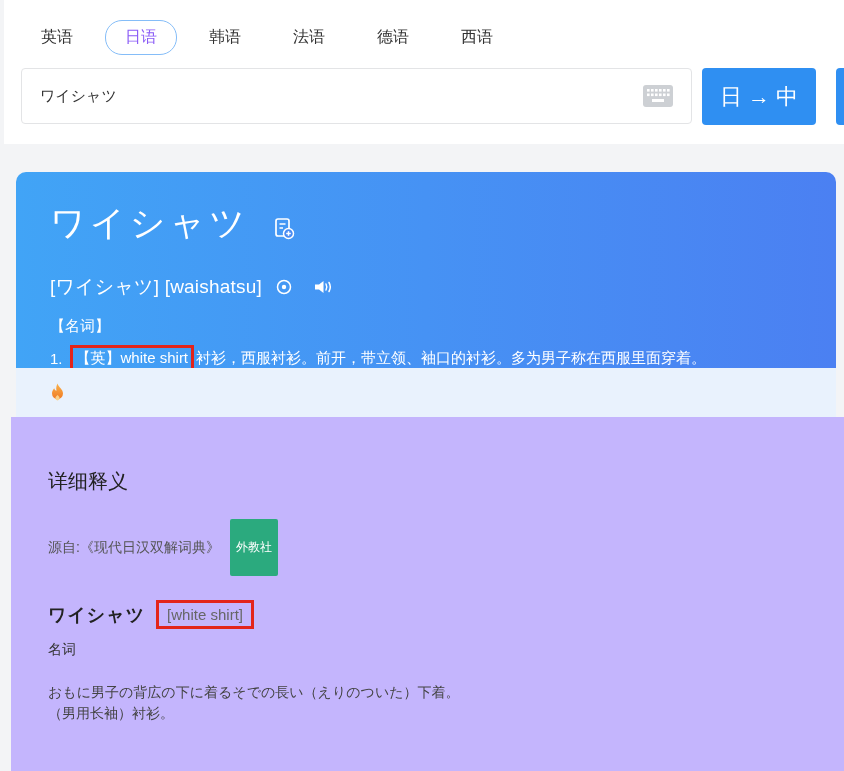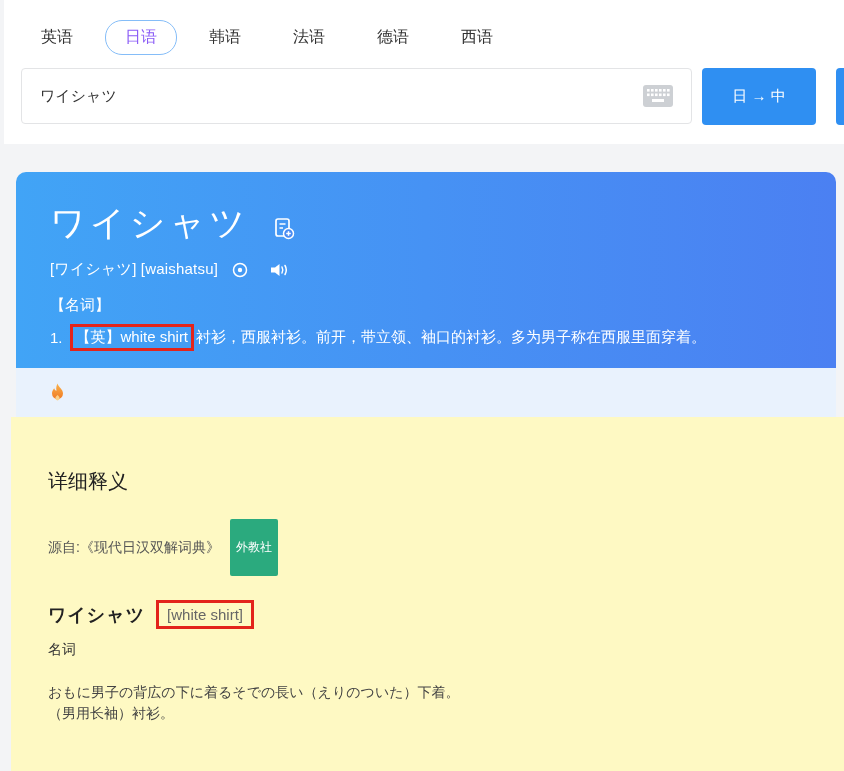--- a/index.html
+++ b/index.html
@@ -33,55 +33,55 @@
     background:#fff; border:1px solid #e3e4e6; border-radius:4px;
     display:flex; align-items:center; padding:0 18px;
   }
   .search-input {
     flex:1; border:none; outline:none; font-size:15px; color:#333;
     font-family:"Liberation Sans","DejaVu Sans",sans-serif; background:transparent;
   }
   .kb-icon { width:30px; height:22px; flex:0 0 auto; cursor:pointer; }
   .btn {
     position:absolute; top:0; height:57px; background:#2f8ff2; color:#fff;
-    border:none; border-radius:4px; font-size:15px; cursor:pointer;
+    border:none; border-radius:4px; font-size:22px; cursor:pointer;
     font-family:"Liberation Sans","DejaVu Sans",sans-serif;
   }
   .btn-translate { left:698px; width:114px; }
   .btn-partial  { left:832px; width:60px; }
   
   .word-card {
     position:absolute; left:16px; top:172px; width:820px; height:196px;
     background:linear-gradient(90deg,#41a4f6 0%,#4b80f2 100%);
     border-radius:10px 10px 0 0; color:#fff; padding:28px 30px 0 34px;
   }
   .card-title-row { display:flex; align-items:center; }
   .card-title { font-size:35px; letter-spacing:4px; font-weight:400; }
   .doc-add-icon { margin-left:22px; margin-top:10px; cursor:pointer; }
-  .pron-row { margin-top:13px; display:flex; font-size:15px; }
+  .pron-row { margin-top:27px; display:flex; font-size:19px; }
   .pron-text { letter-spacing:0.2px; }
   .pron-icons { display:flex; align-items:center; margin-left:7px; }
   .record-icon { cursor:pointer; margin-right:10px; display:block; }
   .speaker-icon { cursor:pointer; display:block; }
   .pos-header { margin-top:17px; font-size:15px; }
   .def-row { margin-top:9px; font-size:15px; display:flex; align-items:center; }
   .def-index { margin-right:7px; }
   .hl-box {
     border:3px solid #e3241b; padding:1px 3px; white-space:nowrap;
   }
   .def-rest { margin-left:2px; }
   
   .hot-strip {
     position:absolute; left:16px; top:368px; width:820px; height:49px;
     background:#e9f2fd; display:flex; align-items:center; padding-left:33px;
   }
   
   .detail-panel {
     position:absolute; left:11px; top:417px; width:833px; height:354px;
-    background:#fef9c3; padding:51px 0 0 37px; color:#333;
+    background:#c4b5fd; padding:51px 0 0 37px; color:#333;
   }
   .section-title { font-size:20px; color:#222; font-weight:400; }
   .source-row { margin-top:24px; display:flex; align-items:center; font-size:14px; color:#555; }
   .source-badge {
     margin-left:10px; background:#2baa7e; color:#fff; font-size:12px;
     padding:20px 6px; border-radius:2px;
   }
   .entry-head { margin-top:24px; display:flex; align-items:center; }
   .entry-word { font-size:18px; font-weight:bold; color:#222; letter-spacing:1px; }
   .entry-trans-box {

